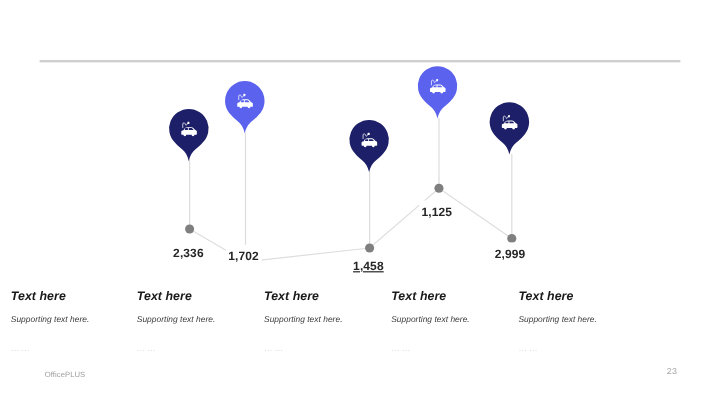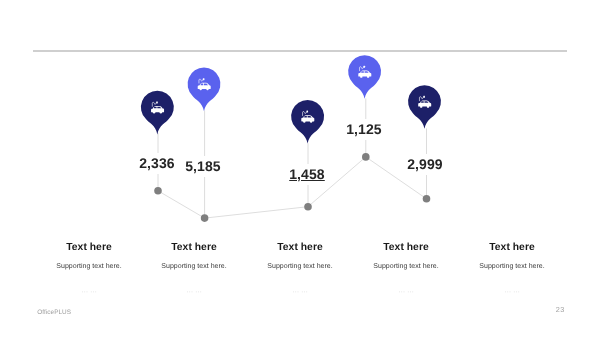--- a/index.html
+++ b/index.html
@@ -9,25 +9,25 @@
        -webkit-font-smoothing:antialiased;text-rendering:geometricPrecision;}
   .slide{position:relative;width:600px;height:337px;background:#ffffff;
          transform:translateZ(0);}
 
   .divider{position:absolute;left:32.7px;top:49.9px;width:534.3px;height:1.7px;
            background:#cfcfcf;}
 
   
   .chartsvg{position:absolute;left:0;top:0;width:600px;height:337px;}
 
-  .num{position:absolute;font-weight:bold;color:#262626;font-size:14px;
+  .num{position:absolute;font-weight:bold;color:#262626;font-size:10px;
        letter-spacing:0.1px;white-space:nowrap;transform:translateX(-50%);will-change:transform;
-       background:#ffffff;padding:6px 2px;line-height:9px;}
+       background:#ffffff;padding:6px 2px;line-height:9px;margin-top:48px;}
 
-  .col{position:absolute;width:160px;text-align:center;transform:translateX(-50%);will-change:transform;}
+  .col{position:absolute;width:160px;text-align:left;transform:translateX(-50%);will-change:transform;font-style:italic;}
   .col .t{font-weight:bold;color:#1a1a1a;font-size:10.3px;letter-spacing:0.05px;}
   .col .s{color:#3c3c3c;font-size:7.0px;margin-top:9.5px;letter-spacing:0.02px;}
   .col .d{color:#d9d9d9;font-size:7.5px;margin-top:17.4px;letter-spacing:-0.2px;white-space:pre;}
 
   .brand{position:absolute;left:37.3px;top:308.5px;color:#9d9d9d;font-size:6.4px;
          letter-spacing:0.05px;transform:translateZ(0);}
   .pageno{position:absolute;left:555.4px;top:307.2px;color:#a8a8a8;font-size:7.5px;
           transform:translateZ(0);font-family:Liberation Mono, monospace;}
 </style>
 </head>
@@ -104,21 +104,21 @@
         <path d="M0 -16.45 A16.45 16.45 0 0 1 11.6 11.65 C8.6 16.0 1.85 17.5 0 27.2 C-1.85 17.5 -8.6 16.0 -11.6 11.65 A16.45 16.45 0 0 1 0 -16.45 Z" fill="#1d2068"></path>
         <g transform="translate(-6.3,-5.9)">
             <use href="#evicon"></use>
           </g>
       </g>
     </g>
   </svg>
 
   <div class="numbers">
     <div class="num" style="left:156.5px;top:153px;">2,336</div>
-    <div class="num" style="left:203.4px;top:156px;">5,185</div>
+    <div class="num" style="left:203.4px;top:156px;">1,702</div>
     <div class="num" style="left:306.7px;top:164px;text-decoration:underline;">1,458</div>
     <div class="num" style="left:364.4px;top:119.3px;">1,125</div>
     <div class="num" style="left:425.1px;top:154.3px;">2,999</div>
   </div>
 
   <div class="cols">
     <div class="col" style="left:88.9px;top:242.0px;">
       <div class="t">Text here</div>
       <div class="s">Supporting text here.</div>
       <div class="d">··· ···</div>

